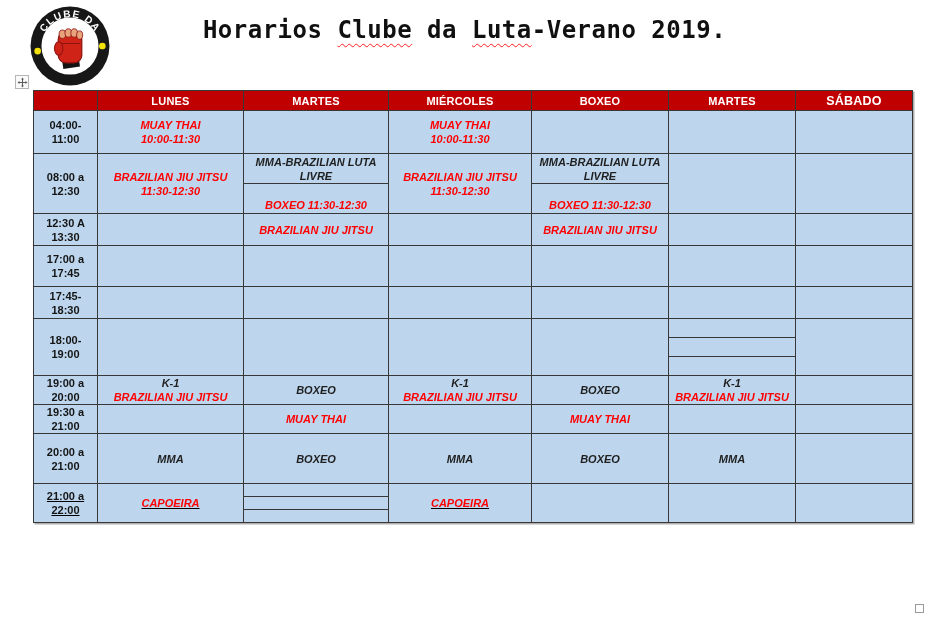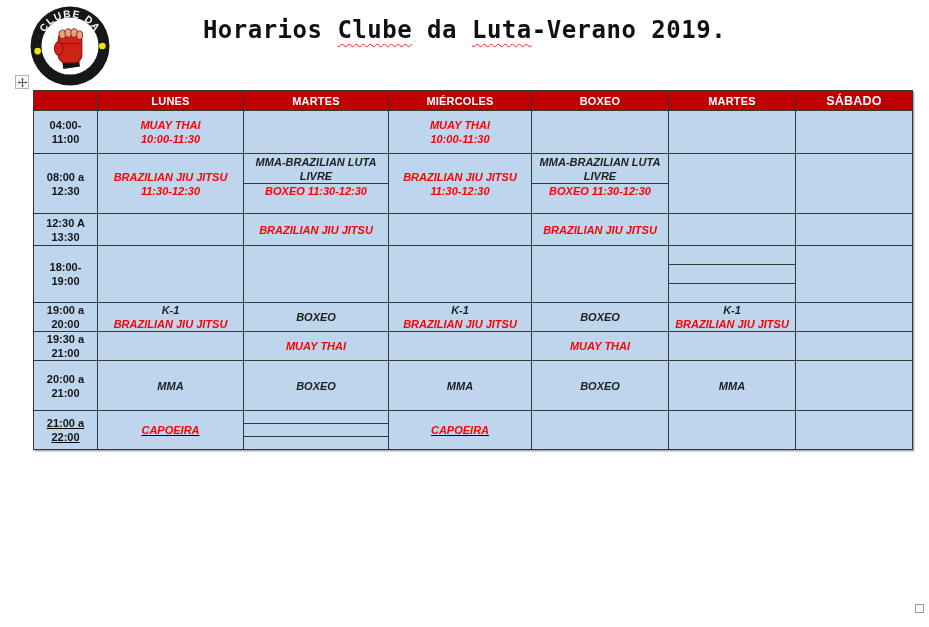--- a/index.html
+++ b/index.html
@@ -46,21 +46,21 @@
   #schedule td{background:#BDD6EE;font-size:11px;font-weight:bold;}
   td.time{
     text-align:center;vertical-align:middle;white-space:pre-line;line-height:14px;color:#141414;
   }
   td.cell .wrap{display:flex;flex-direction:column;}
   .seg{
     flex:1 1 0;display:flex;flex-direction:column;align-items:center;justify-content:center;
     font-style:italic;line-height:14px;text-align:center;min-height:0;
   }
   .seg.divided{border-top:1.5px solid #373737;}
-  .seg.topalign{justify-content:flex-start;}
+  .seg.topalign{justify-content:flex-end;}
   .line{width:100%;padding:0 2px;box-sizing:border-box;}
   .red{color:#FF0000;}
   .black{color:#1f1f1f;}
 </style>
 </head>
 <body>
 
 <div class="logo">
   <svg viewBox="0 0 100 100" width="84" height="84">
     <circle cx="50" cy="50" r="47" fill="#171717"></circle>
@@ -244,20 +244,88 @@
           <div class="wrap" style="height: 29px;">
             <div class="seg"></div>
           </div>
         </td>
         <td class="cell">
           <div class="wrap" style="height: 29px;">
             <div class="seg"></div>
           </div>
         </td>
       </tr>
+      <tr style="height: 41px;">
+        <td class="time">17:00 a
+17:45</td>
+        <td class="cell">
+          <div class="wrap" style="height: 38px;">
+            <div class="seg"></div>
+          </div>
+        </td>
+        <td class="cell">
+          <div class="wrap" style="height: 38px;">
+            <div class="seg"></div>
+          </div>
+        </td>
+        <td class="cell">
+          <div class="wrap" style="height: 38px;">
+            <div class="seg"></div>
+          </div>
+        </td>
+        <td class="cell">
+          <div class="wrap" style="height: 38px;">
+            <div class="seg"></div>
+          </div>
+        </td>
+        <td class="cell">
+          <div class="wrap" style="height: 38px;">
+            <div class="seg"></div>
+          </div>
+        </td>
+        <td class="cell">
+          <div class="wrap" style="height: 38px;">
+            <div class="seg"></div>
+          </div>
+        </td>
+      </tr>
+      <tr style="height: 32px;">
+        <td class="time">17:45-
+18:30</td>
+        <td class="cell">
+          <div class="wrap" style="height: 29px;">
+            <div class="seg"></div>
+          </div>
+        </td>
+        <td class="cell">
+          <div class="wrap" style="height: 29px;">
+            <div class="seg"></div>
+          </div>
+        </td>
+        <td class="cell">
+          <div class="wrap" style="height: 29px;">
+            <div class="seg"></div>
+          </div>
+        </td>
+        <td class="cell">
+          <div class="wrap" style="height: 29px;">
+            <div class="seg"></div>
+          </div>
+        </td>
+        <td class="cell">
+          <div class="wrap" style="height: 29px;">
+            <div class="seg"></div>
+          </div>
+        </td>
+        <td class="cell">
+          <div class="wrap" style="height: 29px;">
+            <div class="seg"></div>
+          </div>
+        </td>
+      </tr>
       <tr style="height: 57px;">
         <td class="time">18:00-
 19:00</td>
         <td class="cell">
           <div class="wrap" style="height: 54px;">
             <div class="seg"></div>
           </div>
         </td>
         <td class="cell">
           <div class="wrap" style="height: 54px;">

